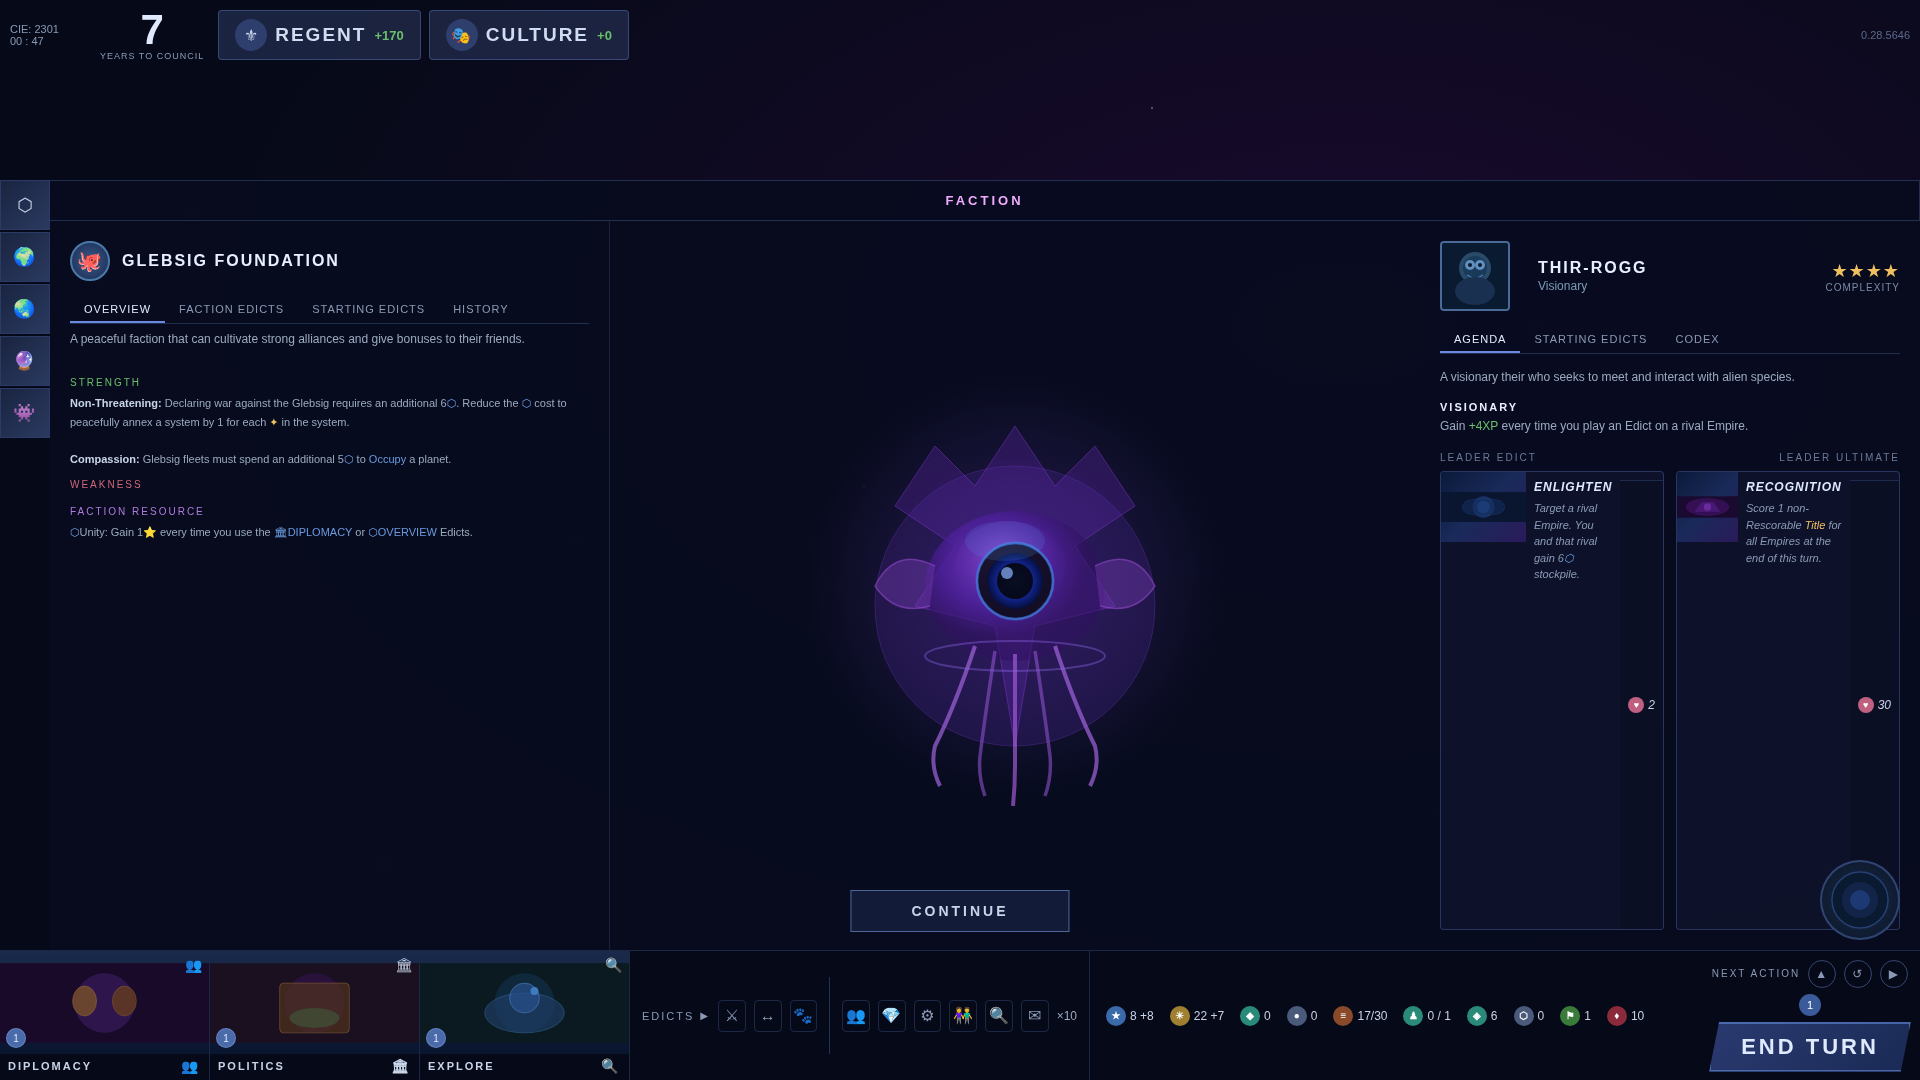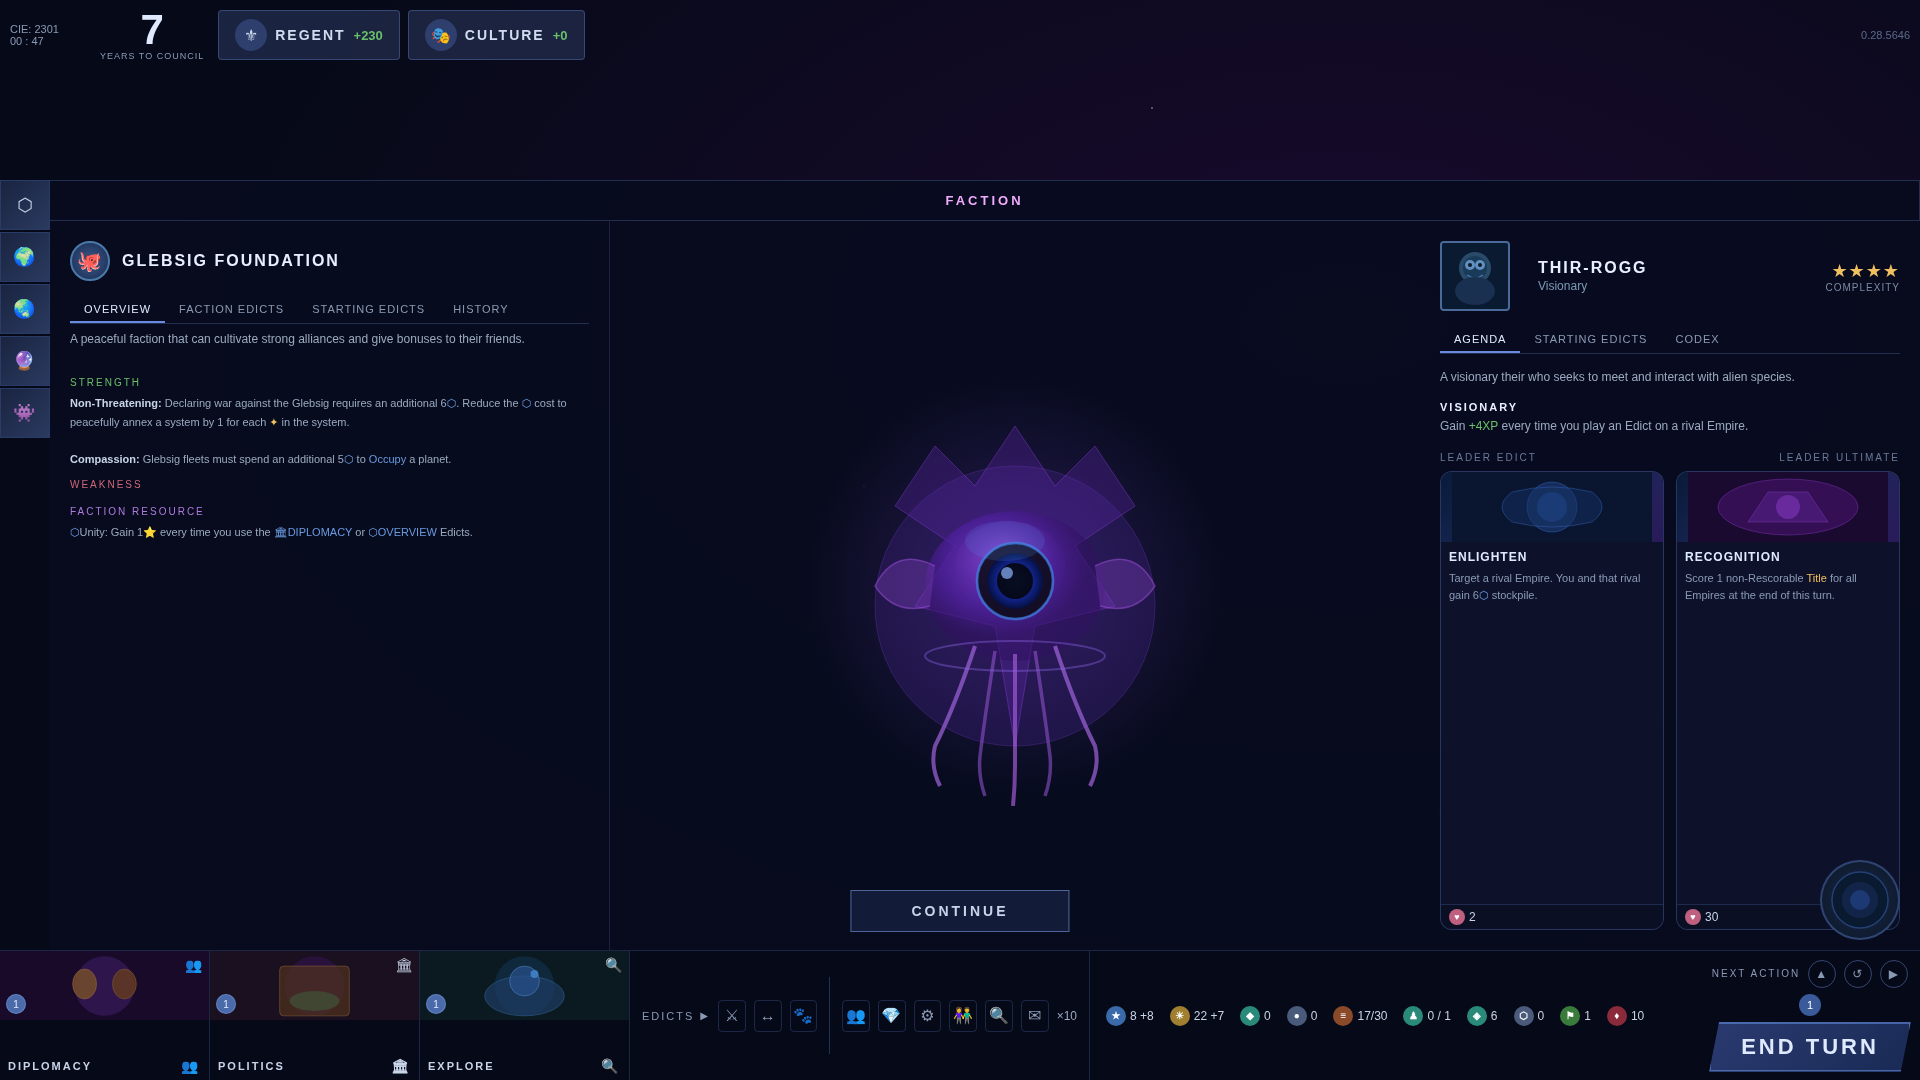--- a/index.html
+++ b/index.html
@@ -96,21 +96,21 @@
       width: 32px;
       height: 32px;
       border-radius: 50%;
       background: rgba(60,80,140,0.6);
       display: flex;
       align-items: center;
       justify-content: center;
       font-size: 16px;
     }
     .top-btn .btn-text {
-      font-size: 14px;
+      font-size: 19px;
       font-weight: bold;
       letter-spacing: 2px;
       color: #d0dcf0;
     }
     .top-btn .btn-value {
       font-size: 13px;
       color: #6abf69;
       font-weight: bold;
     }
 
@@ -396,24 +396,25 @@
     .edict-section-label {
       font-size: 10px;
       letter-spacing: 2px;
       color: #6a7a9a;
       text-transform: uppercase;
     }
     .edict-card {
       flex: 1;
       background: rgba(15,20,45,0.8);
       border: 1px solid rgba(80,110,180,0.4);
-      border-radius: 12px;
+      border-radius: 4px;
       overflow: hidden;
       display: flex;
-      flex-direction: column;
+      flex-direction: row;
+      font-style: italic;
     }
     .edict-card-img {
       height: 70px;
       background: linear-gradient(135deg, #0a1a3a 0%, #1a2a5a 50%, #2a1a5a 100%);
       display: flex;
       align-items: center;
       justify-content: center;
       font-size: 24px;
     }
     .edict-card-body {
@@ -513,21 +514,20 @@
     .action-card-label {
       padding: 4px 8px 6px;
       font-size: 11px;
       font-weight: bold;
       letter-spacing: 2px;
       color: #c8d4e8;
       text-transform: uppercase;
       display: flex;
       align-items: center;
       justify-content: space-between;
-      margin-top: 34px;
     }
     .action-card-badge {
       position: absolute;
       bottom: 6px;
       left: 6px;
       width: 20px;
       height: 20px;
       border-radius: 50%;
       background: #4a6aaa;
       display: flex;
@@ -708,21 +708,21 @@
   </div>
 
   <div class="years-to-council">
     <span class="years-number">7</span>
     <span class="years-label">YEARS TO COUNCIL</span>
   </div>
 
   <div class="top-btn">
     <div class="btn-icon">⚜</div>
     <span class="btn-text">REGENT</span>
-    <span class="btn-value">+230</span>
+    <span class="btn-value">+170</span>
   </div>
 
   <div class="top-btn">
     <div class="btn-icon">🎭</div>
     <span class="btn-text">CULTURE</span>
     <span class="btn-value">+0</span>
   </div>
 
   <span class="top-right-ver">0.28.5646</span>
 </div>

